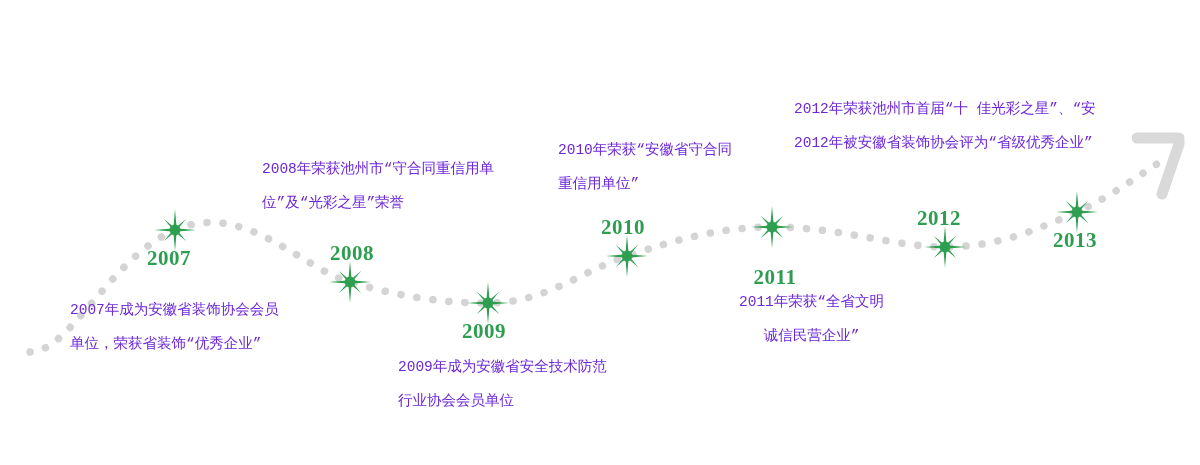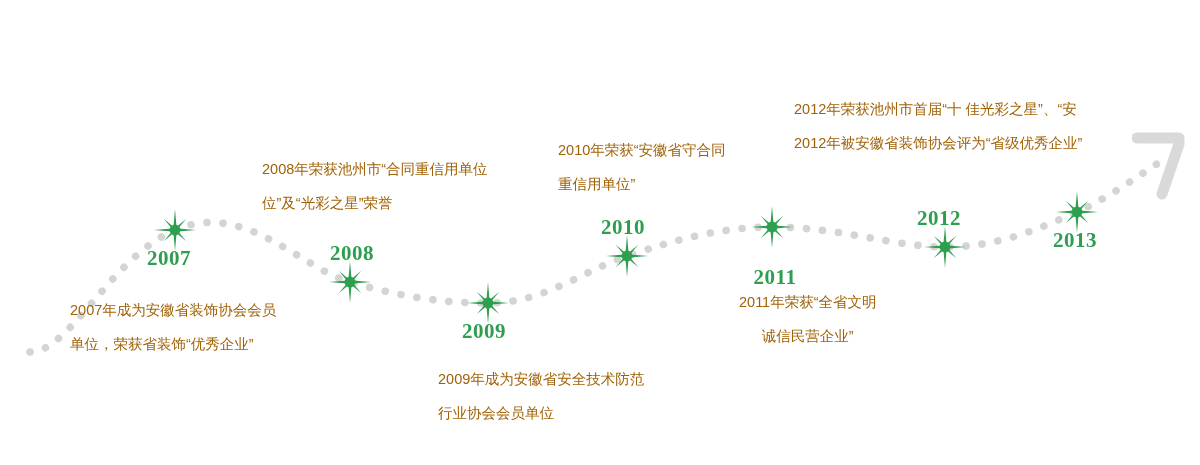--- a/index.html
+++ b/index.html
@@ -45,24 +45,24 @@
     letter-spacing: 0.5px;
     color: #2d9e4f;
     white-space: nowrap;
     transform: translateX(-50%);
     text-align: center;
   }
   .year-above { bottom: 16px; }
   .year-below { top: 16px; }
   .desc {
     position: absolute;
-    font-family: Liberation Sans, sans-serif;
+    font-family: Liberation Mono, monospace;
     font-size: 14.5px;
     line-height: 34px;
-    color: #a16207;
+    color: #6d28d9;
     white-space: nowrap;
   }
   .desc div { white-space: nowrap; }
   .arrow-head {
     position: absolute;
     left: 1132px;
     top: 128px;
     width: 56px;
     height: 72px;
   }
@@ -236,24 +236,24 @@
         </svg>
         <div class="year-label year-below" style="left: -2px;">2013</div>
       </div>
     </div>
   <div id="descs">
       <div class="desc" style="left: 70px; top: 293px;">
         <div>2007年成为安徽省装饰协会会员</div>
         <div>单位，荣获省装饰“优秀企业”</div>
       </div>
       <div class="desc" style="left: 262px; top: 152px;">
-        <div>2008年荣获池州市“合同重信用单位</div>
+        <div>2008年荣获池州市“守合同重信用单</div>
         <div>位”及“光彩之星”荣誉</div>
       </div>
-      <div class="desc" style="left: 398px; top: 362px; margin-left: 40px;">
+      <div class="desc" style="left: 398px; top: 350px;">
         <div>2009年成为安徽省安全技术防范</div>
         <div>行业协会会员单位</div>
       </div>
       <div class="desc" style="left: 558px; top: 133px;">
         <div>2010年荣获“安徽省守合同</div>
         <div>重信用单位”</div>
       </div>
       <div class="desc" style="left: 739px; top: 285px; text-align: center;">
         <div>2011年荣获“全省文明</div>
         <div>诚信民营企业”</div>

